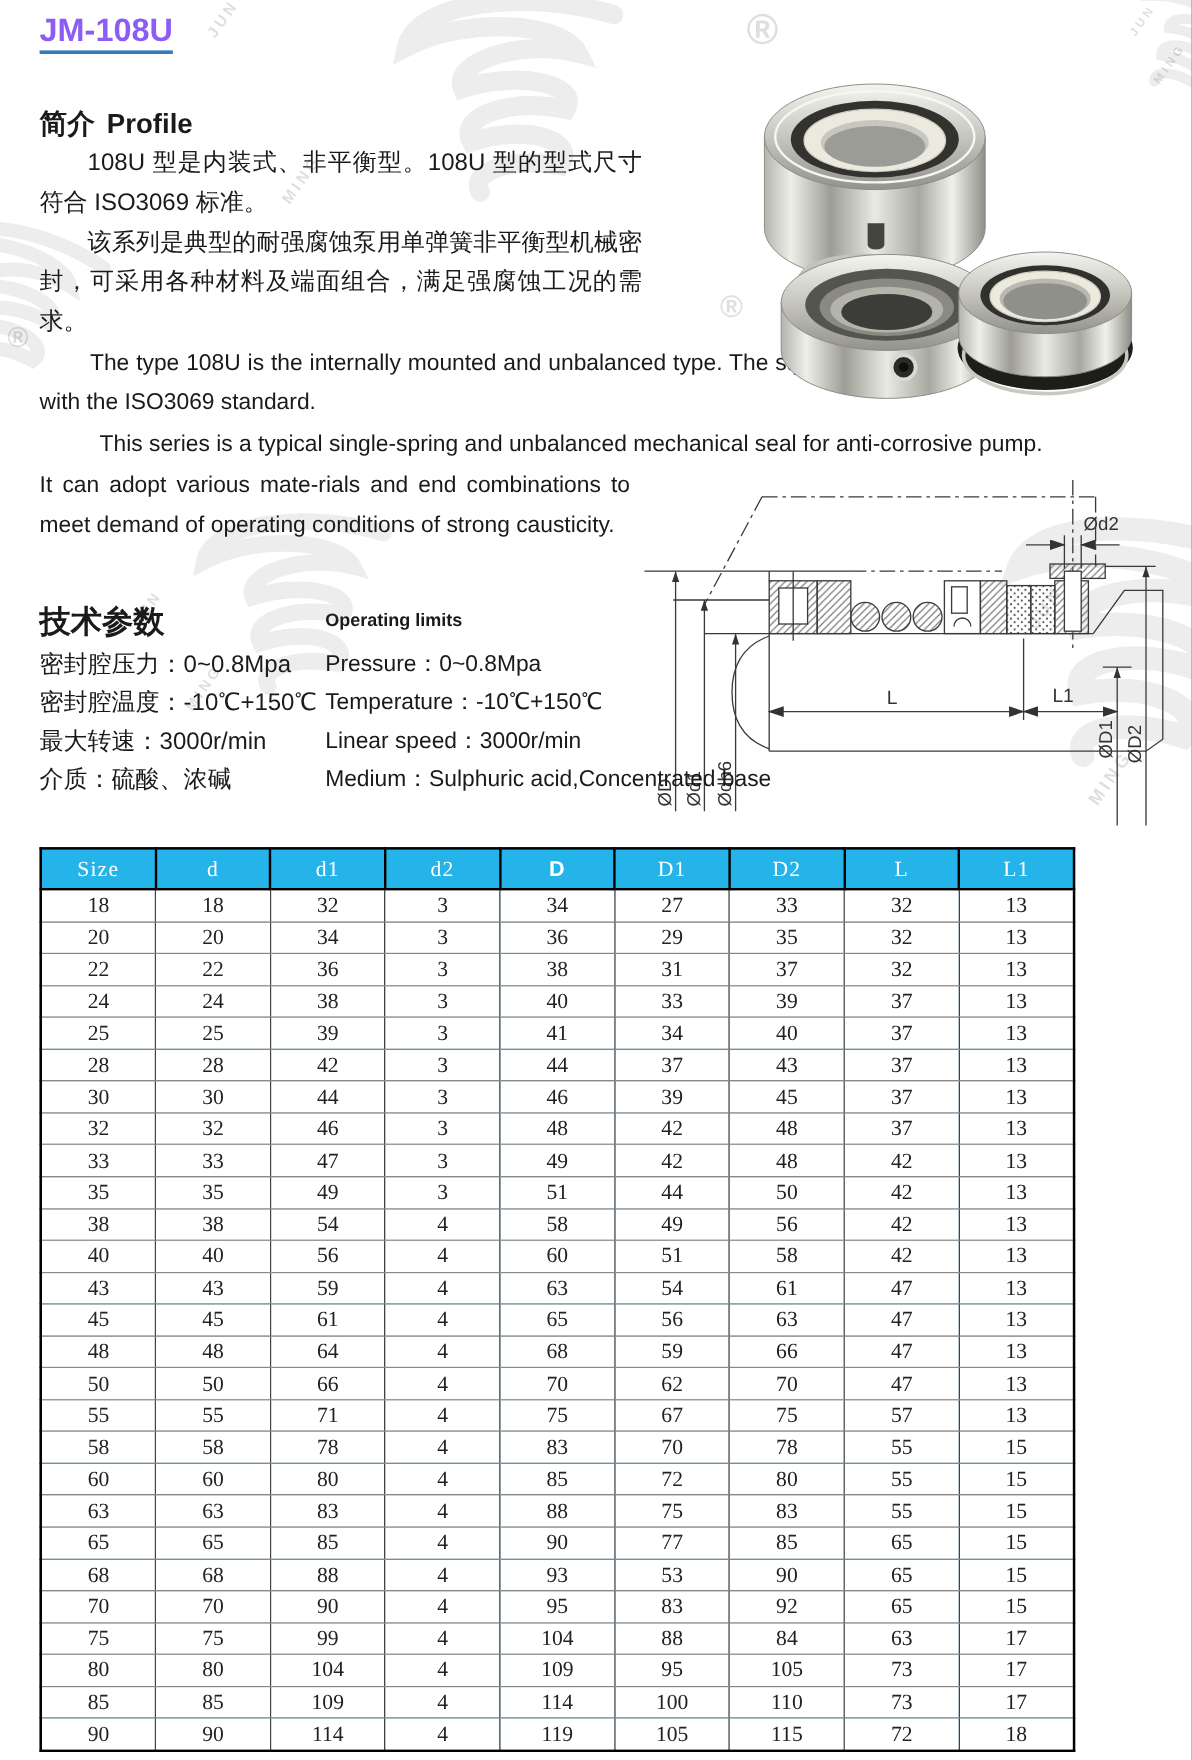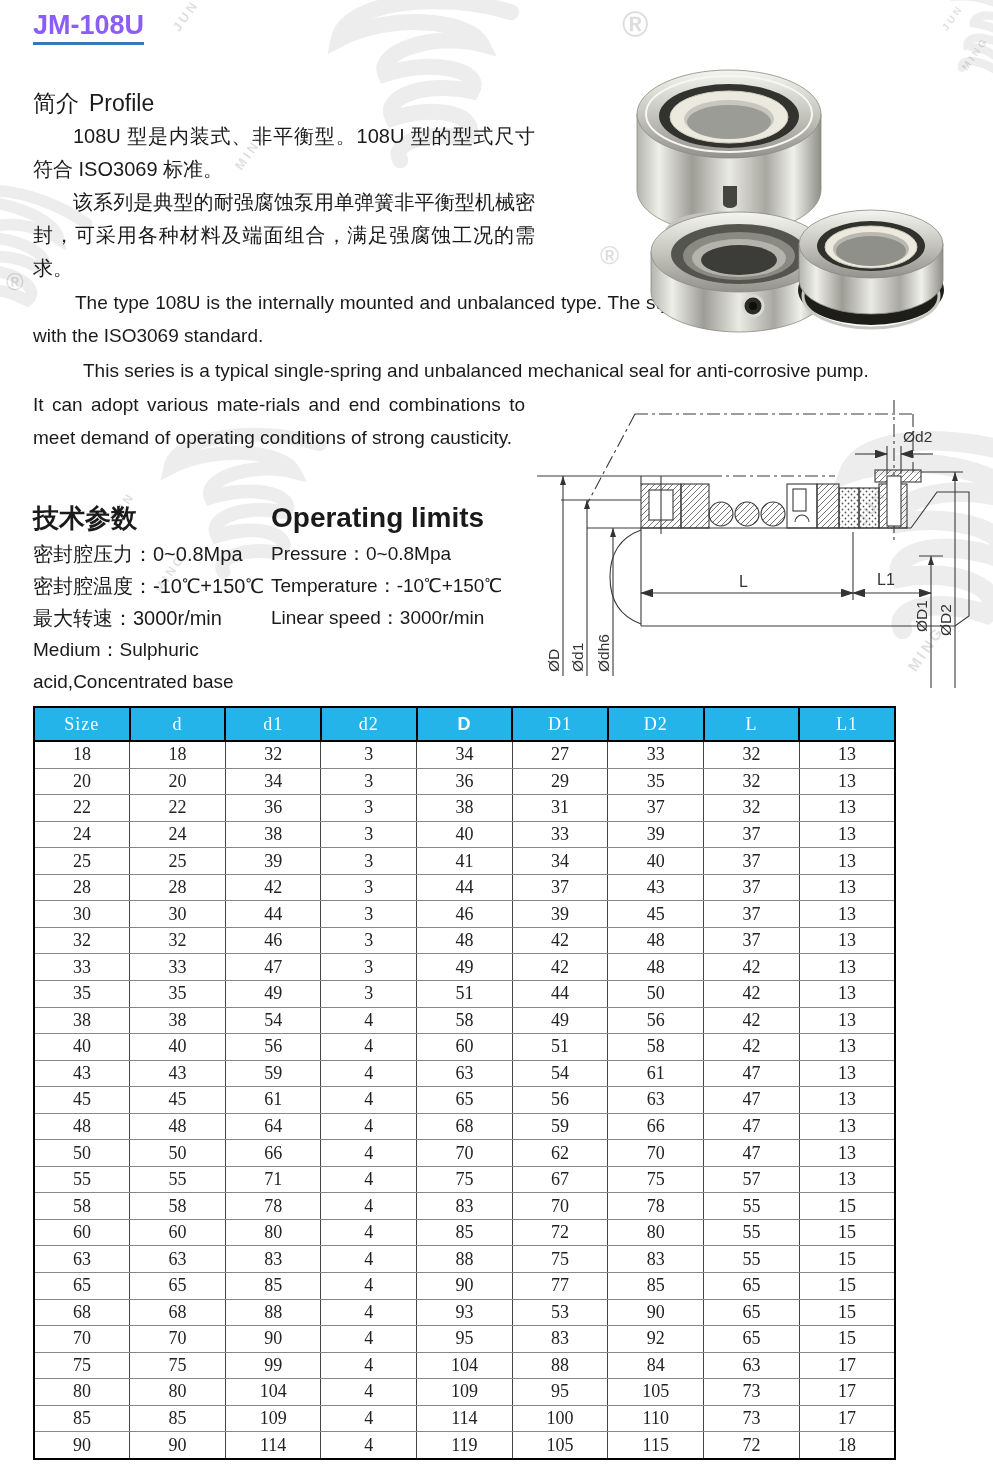--- a/index.html
+++ b/index.html
@@ -19,38 +19,38 @@
   .wm-reg{
     position:absolute; z-index:0; pointer-events:none;
     color:rgba(0,0,0,0.13); font-weight:bold;
   }
   
   .title{
     position:absolute; left:33px; top:10px; z-index:1;
     font-size:27px; font-weight:bold; color:#8b5cf6;
     border-bottom:3px solid #3579bd; padding-bottom:1px;
   }
-  .profile-h{position:absolute; left:33px; top:88px; z-index:1; font-size:23px; font-weight:normal;}
+  .profile-h{position:absolute; left:33px; top:88px; z-index:1; font-size:23px; font-weight:bold;}
   .profile-h .en{margin-left:10px;}
   .p-zh{position:absolute; left:33px; z-index:1; width:502px; font-size:20px; line-height:33px;
         text-align:justify; text-indent:2em; margin:0;}
   .p-zh1{top:120px;}
   .p-zh2{top:186px;}
   .p-en{position:absolute; left:33px; z-index:1; font-size:19px; line-height:33px;
         text-align:justify; margin:0;}
   .p-en1{top:286px; width:872px; text-indent:42px;}
   .p-en2a{top:354px; width:885px; text-indent:50px; text-align:left;}
   .p-en2b{top:388px; width:492px;}
   
   .params{
     position:absolute; left:33px; top:498px; z-index:1;
     display:grid; grid-template-columns:238px 420px; column-gap:0;
   }
   .params-head-zh{font-size:26px; font-weight:bold; line-height:40px;}
-  .params-head-en{font-size:28px; font-weight:bold; line-height:40px; align-self:end;}
+  .params-head-en{font-size:15px; font-weight:bold; line-height:40px; align-self:end;}
   .param-zh{font-size:20px; line-height:32px;}
   .param-en{font-size:19px; line-height:32px;}
   
   .photo{position:absolute; left:573px; top:40px; z-index:1;}
   .drawing{position:absolute; left:523px; top:388px; z-index:1;}
   .drawing text{font-family:"Liberation Sans", sans-serif; font-size:16px; fill:#333; stroke:none;}
   .drawing text.dim{font-size:15.5px;}
   
   table.size-table{
     position:absolute; left:33px; top:706px; z-index:1;
@@ -265,20 +265,21 @@
 
   <div class="params">
     <div class="params-head-zh">技术参数</div>
     <div class="params-head-en">Operating limits</div>
     <div class="param-zh">密封腔压力：0~0.8Mpa</div>
     <div class="param-en">Pressure：0~0.8Mpa</div>
     <div class="param-zh">密封腔温度：-10℃+150℃</div>
     <div class="param-en">Temperature：-10℃+150℃</div>
     <div class="param-zh">最大转速：3000r/min</div>
     <div class="param-en">Linear speed：3000r/min</div>
+    <div class="param-zh">介质：硫酸、浓碱</div>
     <div class="param-en">Medium：Sulphuric acid,Concentrated base</div>
   </div>
 
   <table class="size-table">
     <thead>
         <tr>
           <th>Size</th>
           <th>d</th>
           <th>d1</th>
           <th>d2</th>

